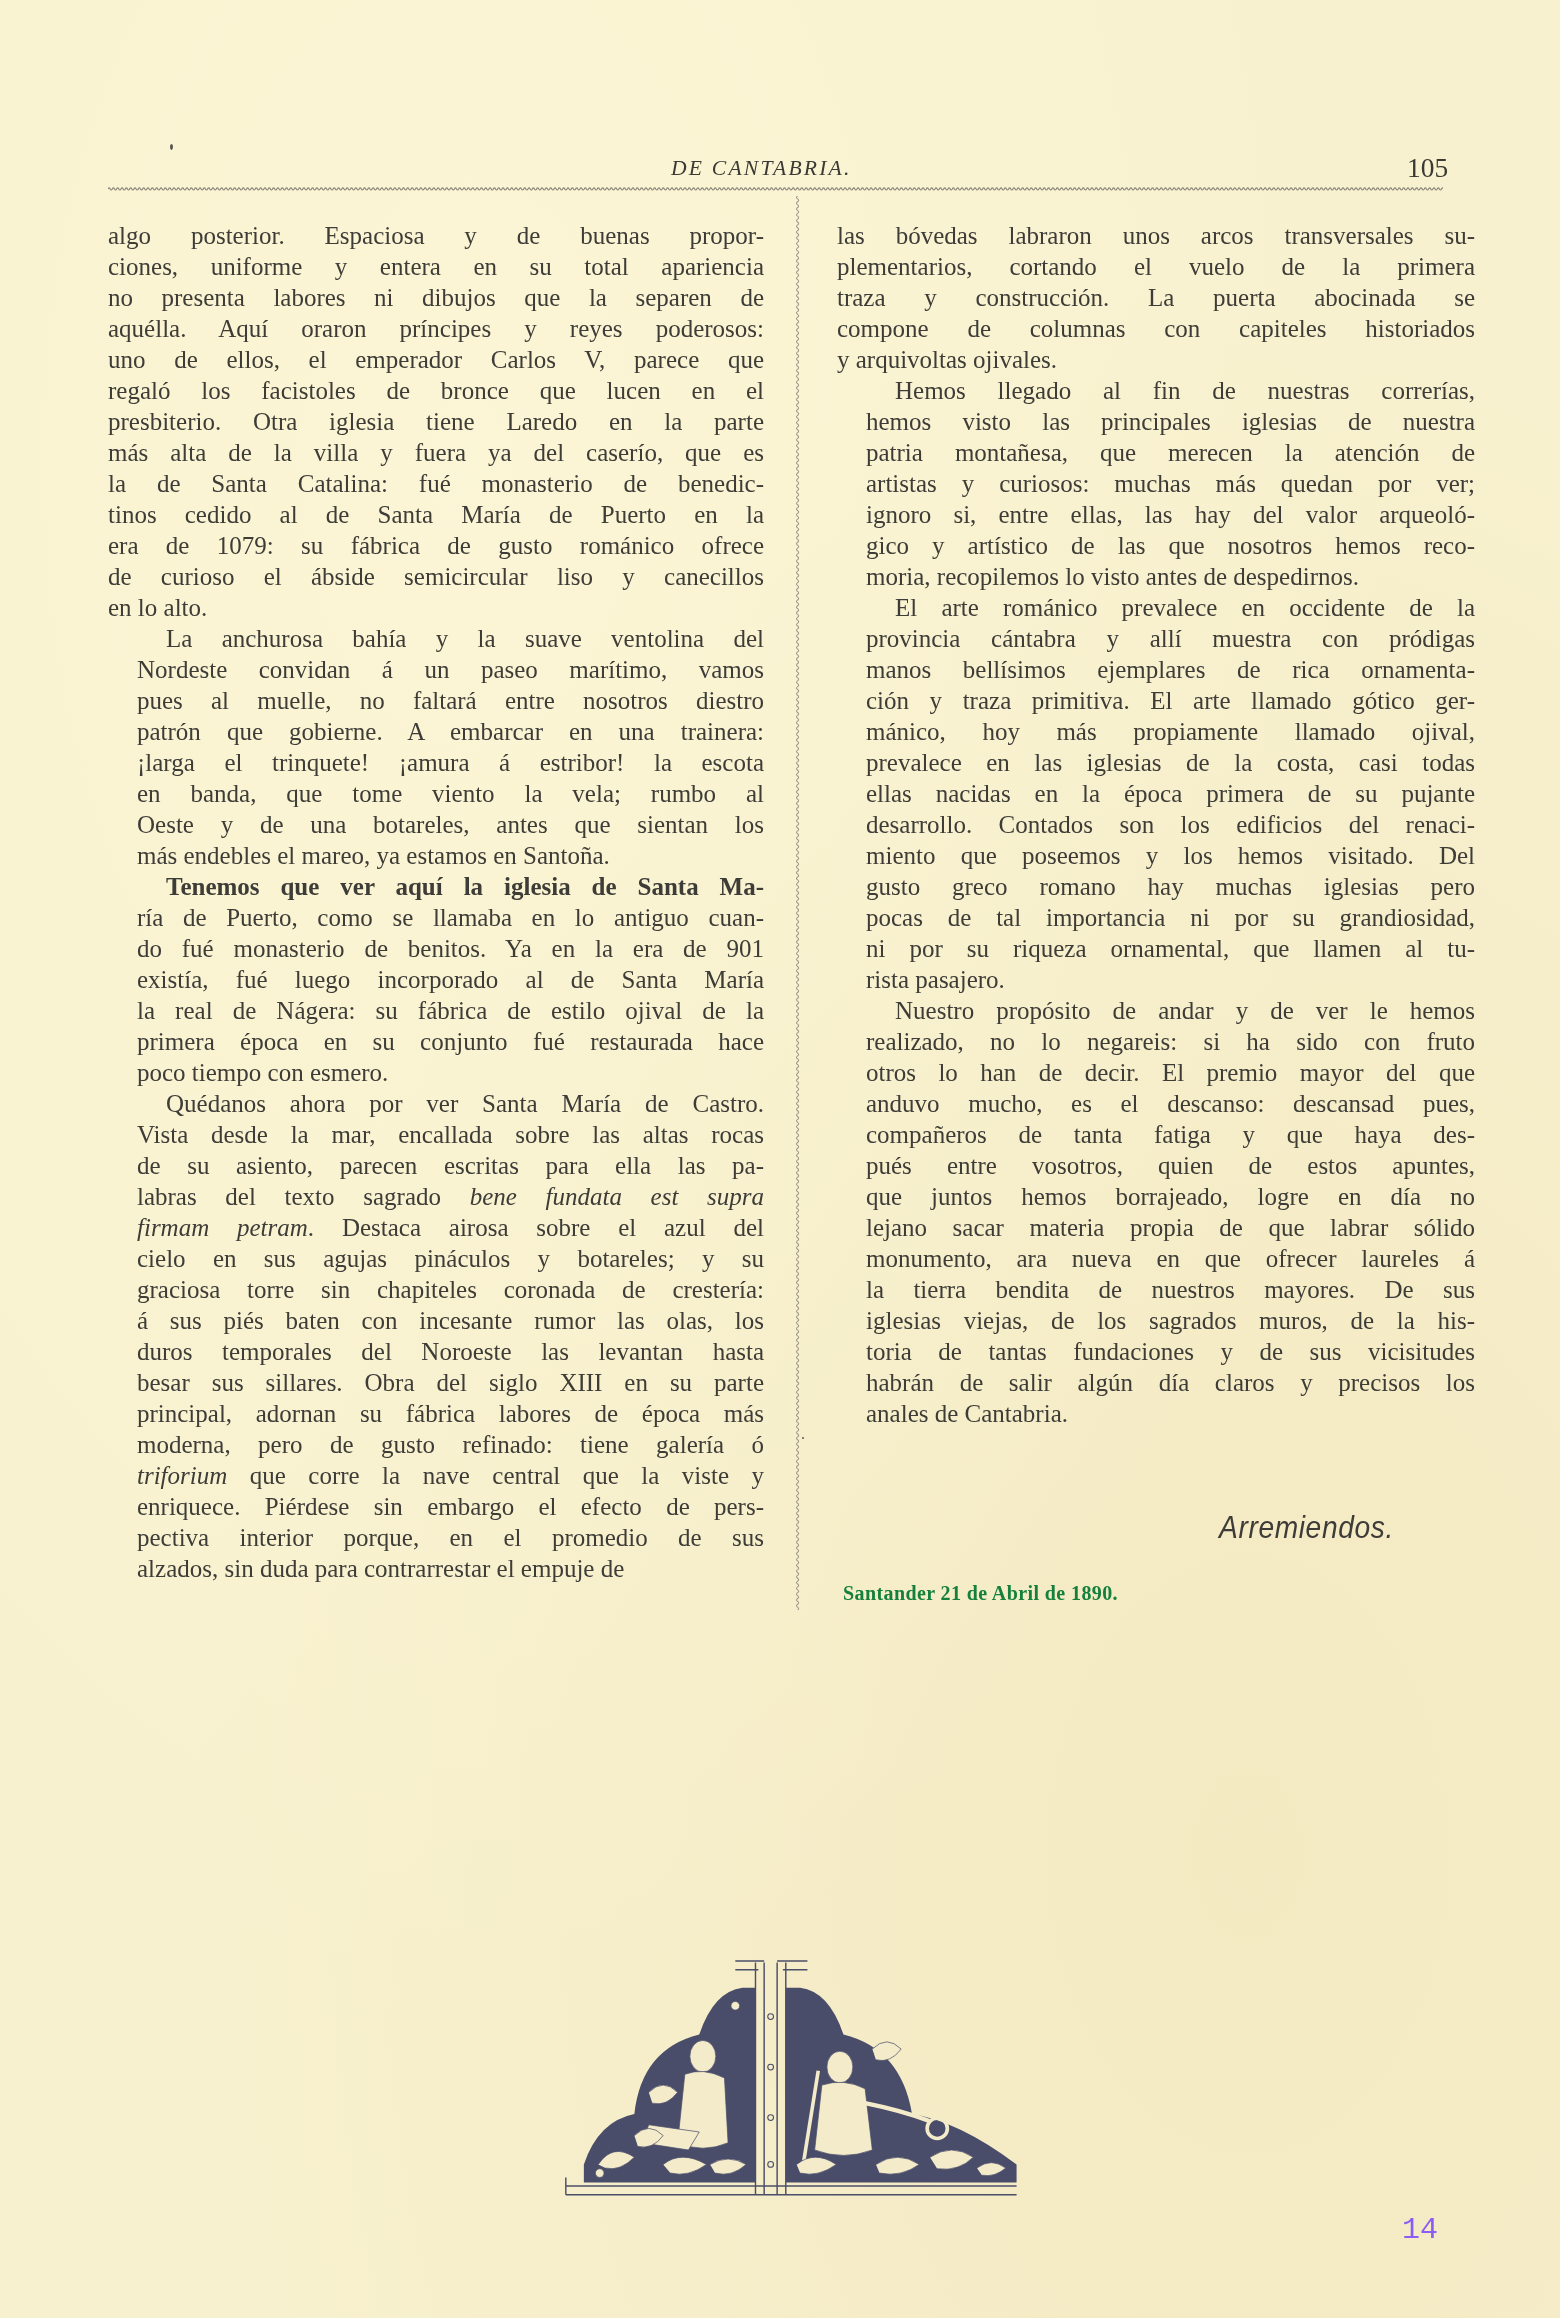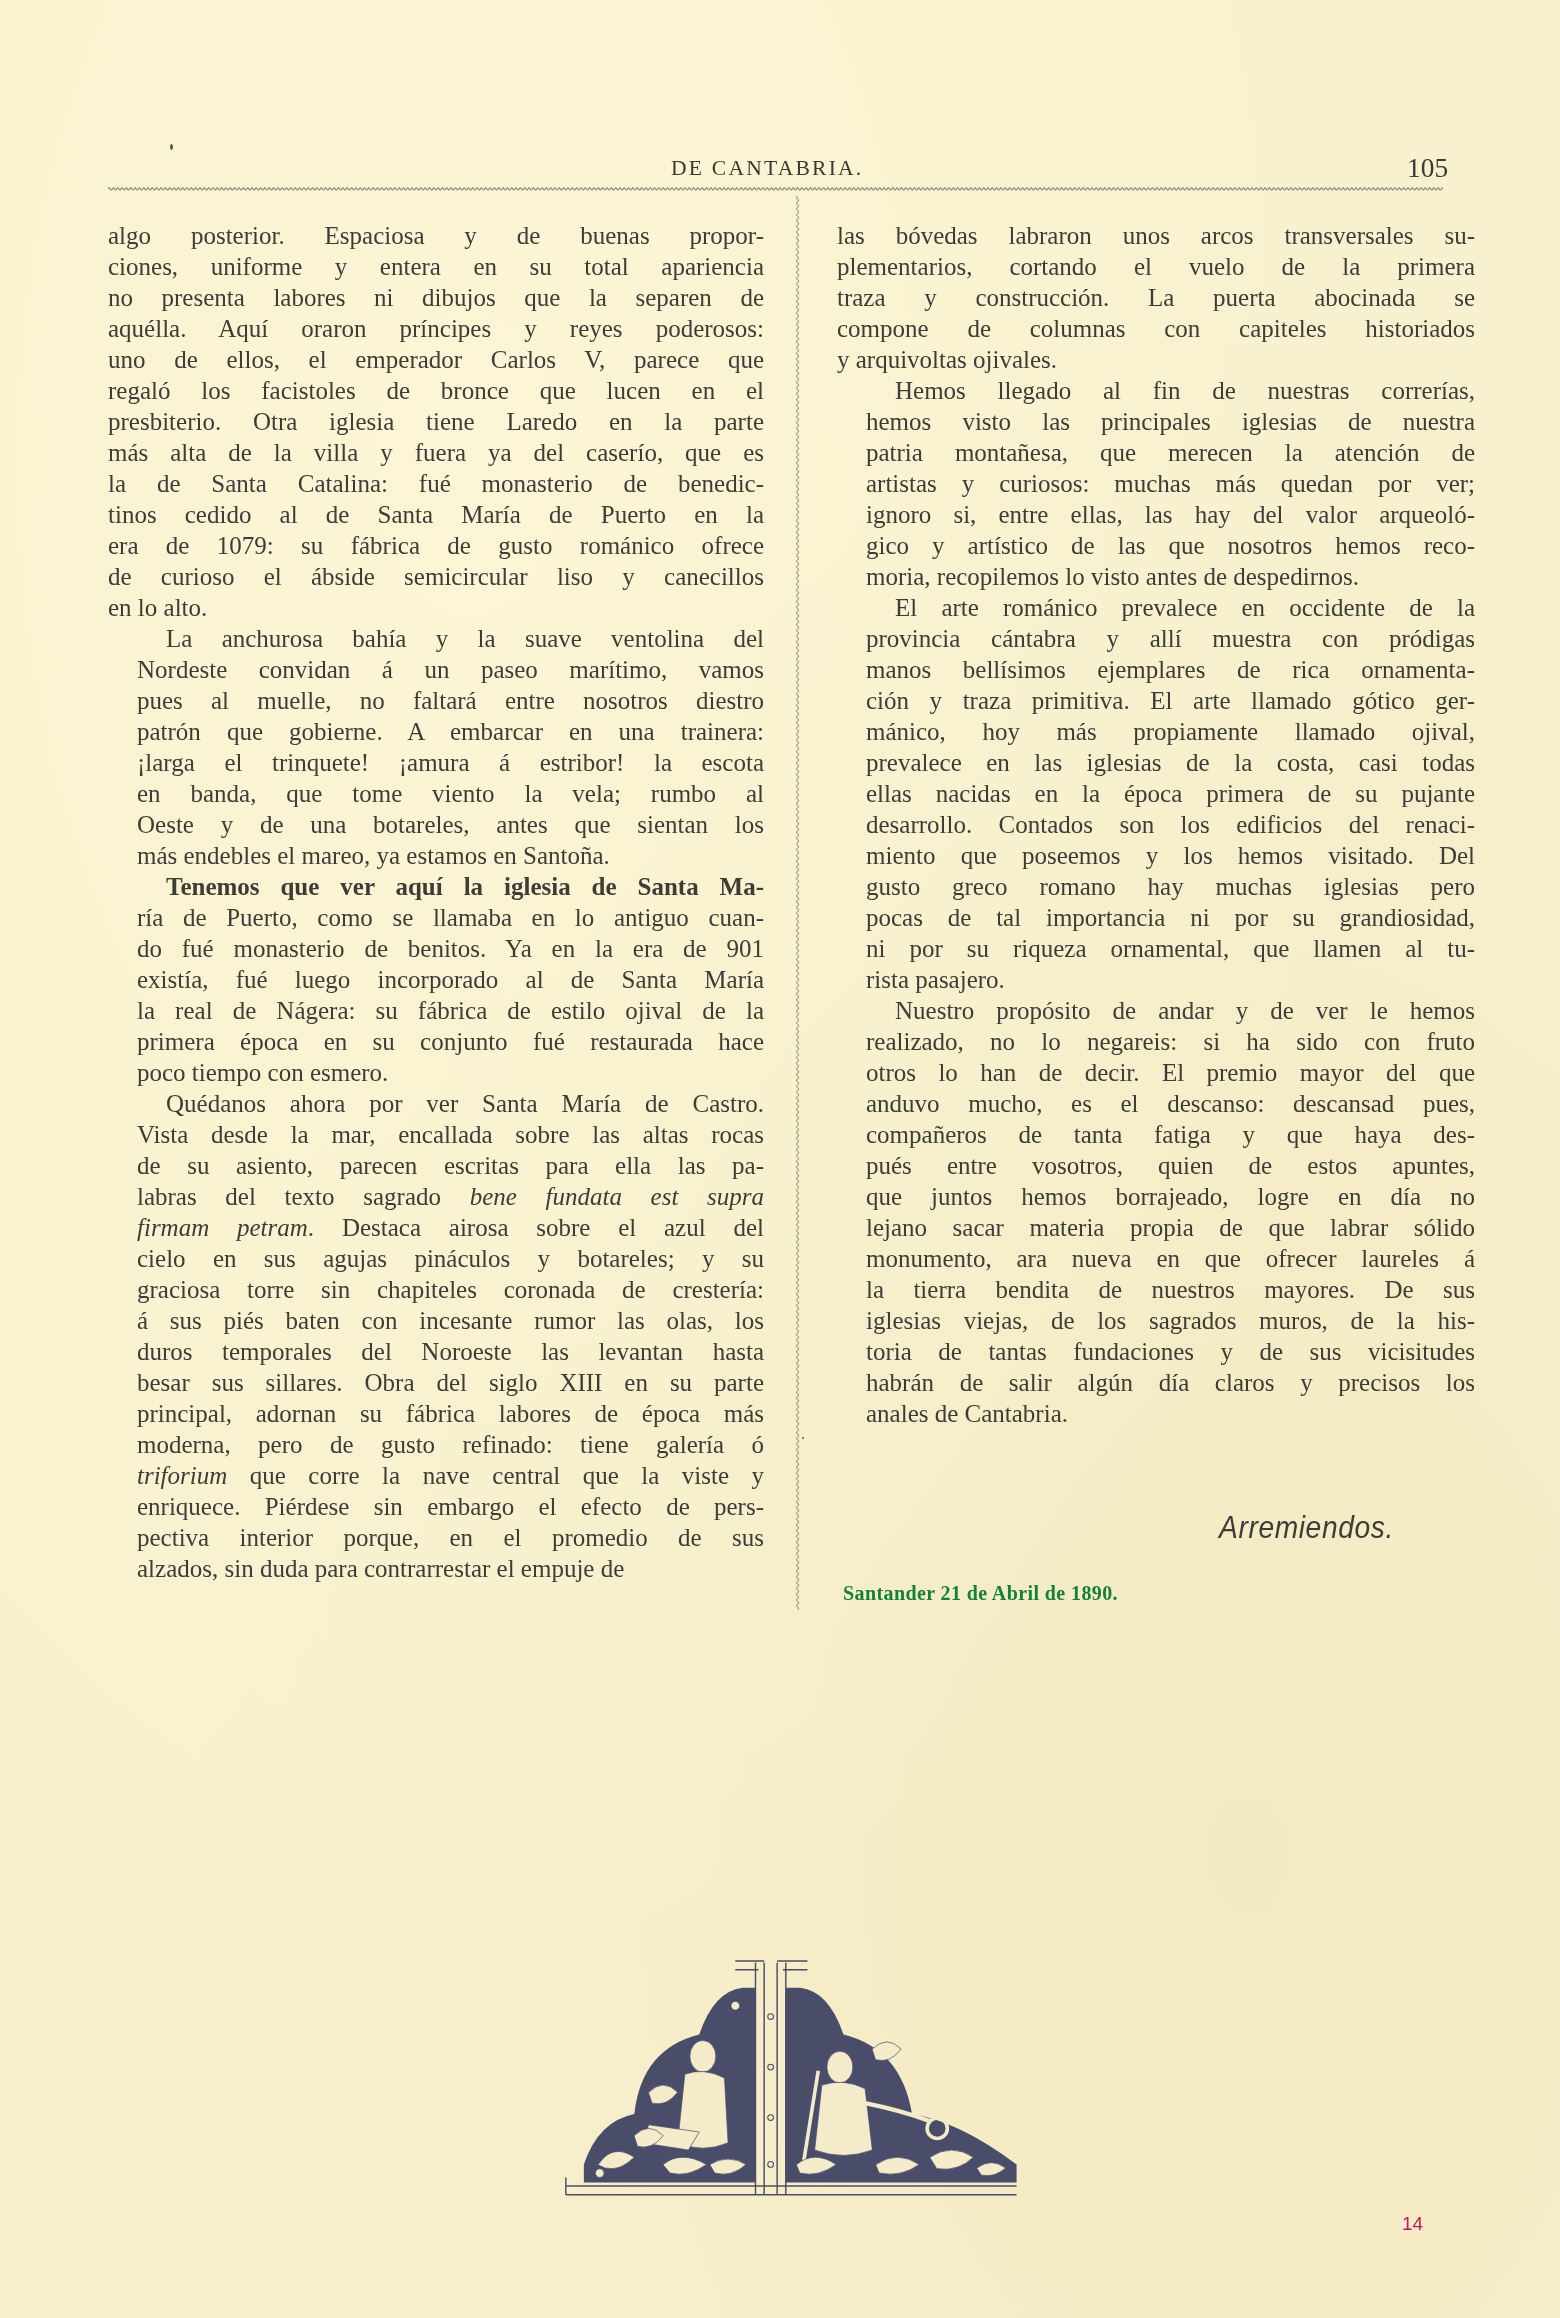--- a/index.html
+++ b/index.html
@@ -10,21 +10,21 @@
                       radial-gradient(ellipse at 80% 80%, rgba(235,220,170,0.35), rgba(0,0,0,0) 60%);
     font-family:"Liberation Serif","DejaVu Serif",serif;
     color:#3b3a36;
   }
   .page { position:absolute; left:0; top:0; width:1560px; height:2319px; }
   .running-head {
     position:absolute; top:150px; left:0; width:1560px; height:36px;
   }
   .running-title {
     position:absolute; left:671px; top:5.8px; font-size:21.6px; letter-spacing:2.2px;
-    color:#3a3934; font-family:"Liberation Serif",serif;
+    color:#3a3934; font-family:"Liberation Serif",serif;font-style:italic;
   }
   .folio {
     position:absolute; left:1407px; top:2.9px; font-size:27.4px; color:#3a3934;
     font-family:"Liberation Serif",serif;
   }
   .head-rule {
     position:absolute; left:108px; top:186px; width:1335px; height:5.8px;
   }
   .col-sep {
     position:absolute; left:794px; top:196px; width:7.2px; height:1414px;
@@ -44,22 +44,22 @@
     position:absolute; left:1219px; top:1509px; font-size:32px; font-style:italic;
     font-family:"Liberation Sans","DejaVu Sans",sans-serif; color:#3d3c38; letter-spacing:0.7px;
     transform:scaleX(0.88); transform-origin:left center;
   }
   .dateline {
     position:absolute; left:843px; top:1582px; font-size:20px; font-weight:bold;
     font-family:"Liberation Serif",serif; color:#15803d; letter-spacing:0.4px;
   }
   .vignette { position:absolute; left:555px; top:1948px; width:476px; height:267px; }
   .sheet-number {
-    position:absolute; left:1402px; top:2213px; font-size:19px; color:#be185d;
-    font-family:Liberation Sans, sans-serif;
+    position:absolute; left:1402px; top:2213px; font-size:30px; color:#8b5cf6;
+    font-family:Liberation Mono, monospace;
   }
   .speck { position:absolute; background:#5a5650; border-radius:50%; }
 </style>
 </head>
 <body>
 
 <div class="page">
 
   <div class="running-head">
     <span class="running-title">DE CANTABRIA.</span>

